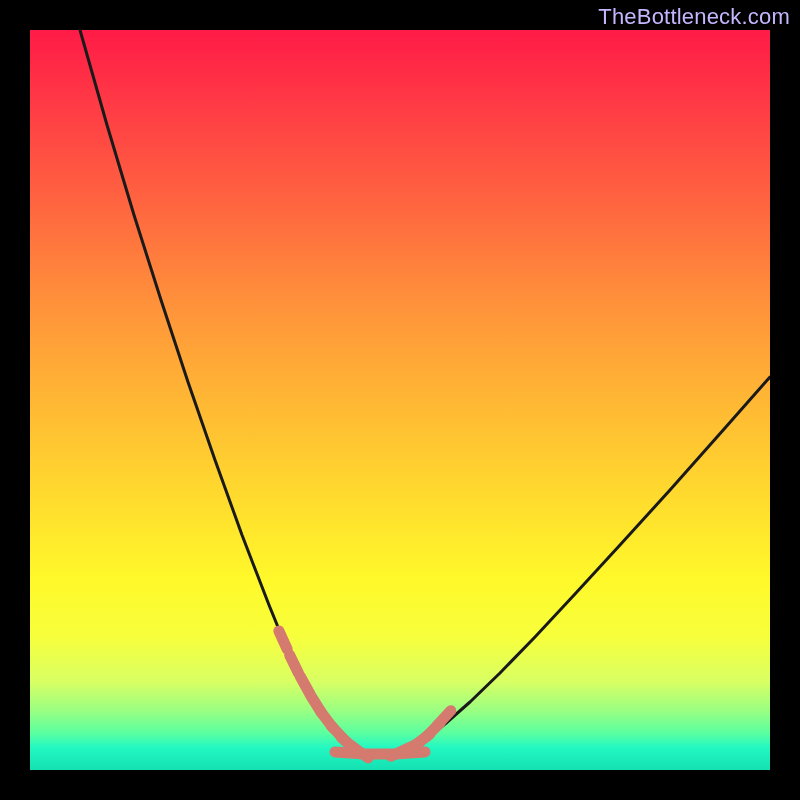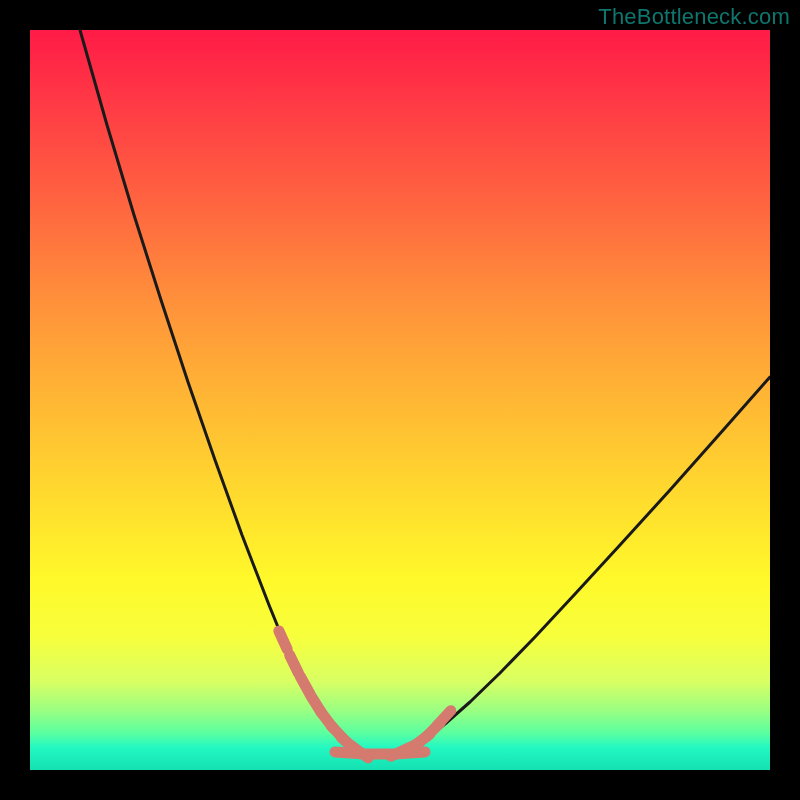--- a/index.html
+++ b/index.html
@@ -13,21 +13,21 @@
   }
   .frame {
     position: absolute;
     inset: 0;
     background: #000;
   }
   .watermark {
     position: absolute;
     top: 4px;
     right: 10px;
-    color: #0f766e;
+    color: #c4b5fd;
     font-size: 22px;
     font-weight: 400;
     letter-spacing: 0.2px;
     z-index: 5;
   }
   .plot {
     position: absolute;
     left: 30px;
     top: 30px;
     width: 740px;

